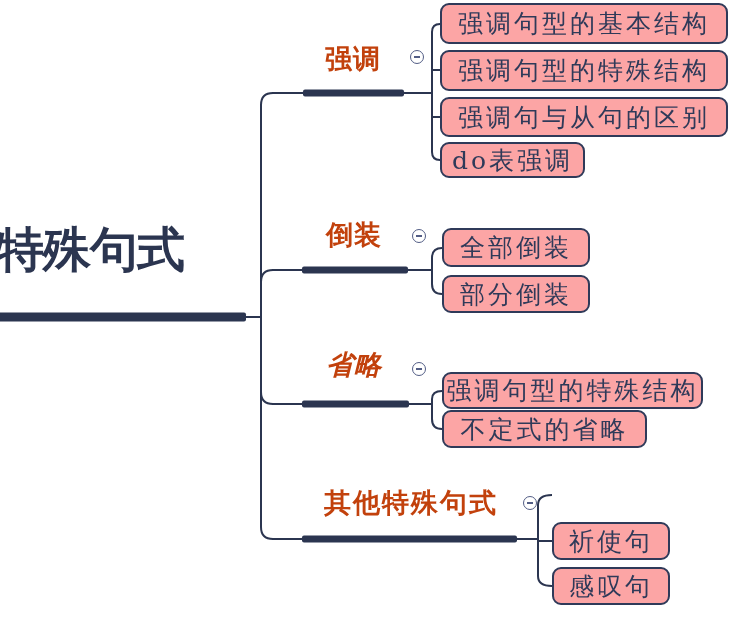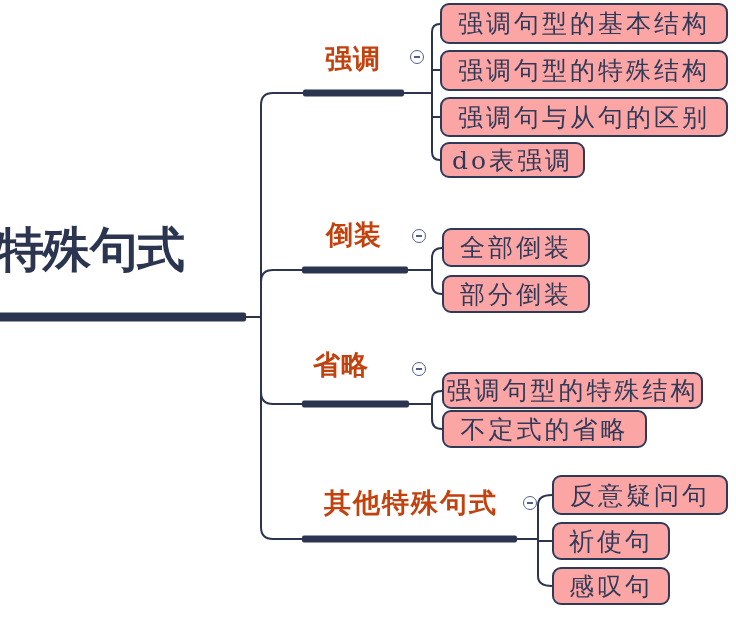--- a/index.html
+++ b/index.html
@@ -112,28 +112,27 @@
   <div class="topic-box" style="left:440px;top:97px;width:288px;height:40px;">强调句与从句的区别</div>
   <div class="topic-box" style="left:440px;top:142px;width:145px;height:36px;">do表强调</div>
 
   <div class="branch-label" style="left:326px;top:221px;">倒装</div>
   <div class="collapse-icon" style="left:412px;top:229px;">
       <span class="dash"></span>
     </div>
   <div class="topic-box" style="left:442px;top:228px;width:148px;height:39px;">全部倒装</div>
   <div class="topic-box" style="left:442px;top:275px;width:148px;height:38px;">部分倒装</div>
 
-  <div class="branch-label" style="left:313px;top:351px;">省略</div>
+  <div class="branch-label" style="left:326px;top:351px;font-style:italic;">省略</div>
   <div class="collapse-icon" style="left:412px;top:362px;">
       <span class="dash"></span>
     </div>
   <div class="topic-box" style="left:442px;top:372px;width:261px;height:37px;">强调句型的特殊结构</div>
   <div class="topic-box" style="left:442px;top:410px;width:205px;height:38px;">不定式的省略</div>
 
   <div class="branch-label" style="left:324px;top:489px;letter-spacing:2px;">其他特殊句式</div>
   <div class="collapse-icon" style="left:523px;top:496px;">
       <span class="dash"></span>
     </div>
-  <div class="topic-box" style="left:552px;top:475px;width:176px;height:40px;">反意疑问句</div>
   <div class="topic-box" style="left:552px;top:567px;width:118px;height:38px;">感叹句</div>
   <div class="topic-box" style="left:552px;top:522px;width:118px;height:38px;">祈使句</div>
 
 </div>
 
 </body></html>

